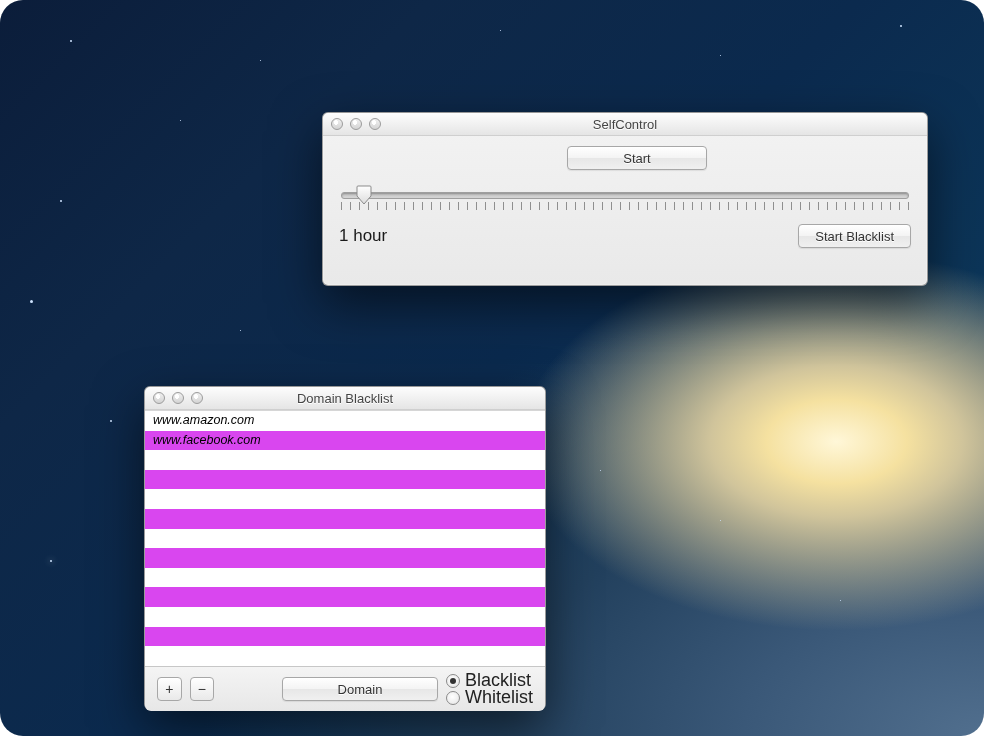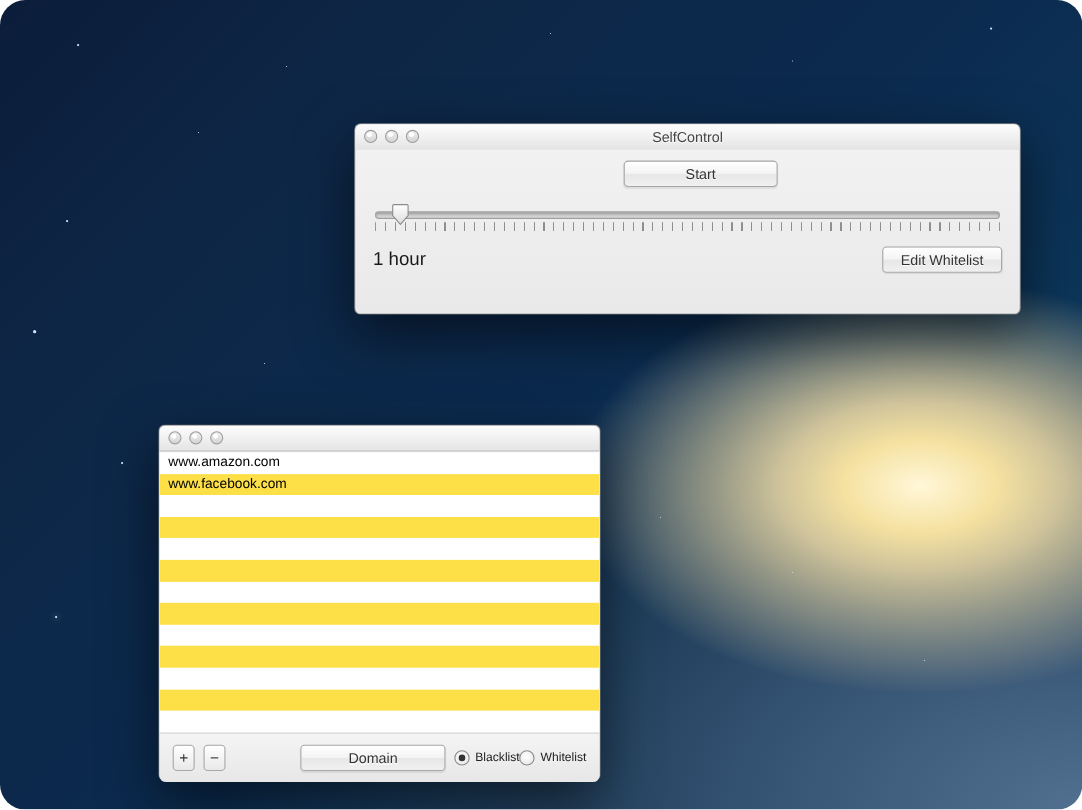--- a/index.html
+++ b/index.html
@@ -77,31 +77,31 @@
     pointer-events:none;
   }
   .slider-thumb svg{display:block}
   .bottom-row{display:flex;justify-content:space-between;align-items:center;margin-top:14px;padding-bottom:12px}
   .duration{font-size:17px;color:#1a1a1a}
 
   
   #win-blacklist{left:144px;top:386px;width:400px;height:322px}
   .list{
     margin:0;border-top:1px solid #d6d6d6;border-bottom:1px solid #c7c7c7;
-    height:255px;overflow:hidden;background:#fff;
+    height:255px;overflow:hidden;background:#fff;font-style:italic;
   }
   .row{height:19.6px;line-height:19.6px;padding:0 8px;font-size:12.5px;color:#000}
-  .row.alt{background:#fde047}
+  .row.alt{background:#d946ef}
   .footer{
     height:44px;display:flex;align-items:center;gap:8px;
     padding:0 12px;background:linear-gradient(#f4f4f4,#e7e7e7);border-radius:0 0 6px 6px;
   }
   .footer .spacer{flex:0 0 28px}
   .footer .import{width:130px}
-  .radio-group{margin-left:auto;display:flex;flex-direction:row;gap:0;font-size:11px}
+  .radio-group{margin-left:auto;display:flex;flex-direction:column;gap:0;font-size:18px}
   .radio-row{display:flex;align-items:center;gap:5px;line-height:17px}
   .radio{
     width:14px;height:14px;border-radius:50%;box-sizing:border-box;
     border:1px solid #8a8a8a;background:radial-gradient(circle at 45% 40%,#fff,#e3e3e3);
     display:inline-flex;align-items:center;justify-content:center;
   }
   .radio.checked::after{content:"";width:6px;height:6px;border-radius:50%;background:#333}
 </style>
 </head>
 <body>
@@ -145,32 +145,33 @@
               <linearGradient id="g1" x1="0" y1="0" x2="0" y2="1">
                 <stop offset="0" stop-color="#ffffff"></stop>
                   <stop offset="1" stop-color="#dcdcdc"></stop>
               </linearGradient>
             </defs>
           </svg>
         </div>
       </div>
       <div class="bottom-row">
         <span class="duration">1 hour</span>
-        <div class="push-btn">Edit Whitelist</div>
+        <div class="push-btn">Start Blacklist</div>
       </div>
     </div>
   </div>
 
   <div class="window" id="win-blacklist">
     <div class="titlebar">
       <div class="traffic">
         <span class="tl"></span>
         <span class="tl"></span>
         <span class="tl"></span>
       </div>
+      <div class="wtitle">Domain Blacklist</div>
     </div>
 
     <div class="list" id="domain-list">
         <div class="row">www.amazon.com</div>
         <div class="row alt">www.facebook.com</div>
         <div class="row"></div>
         <div class="row alt"></div>
         <div class="row"></div>
         <div class="row alt"></div>
         <div class="row"></div>

